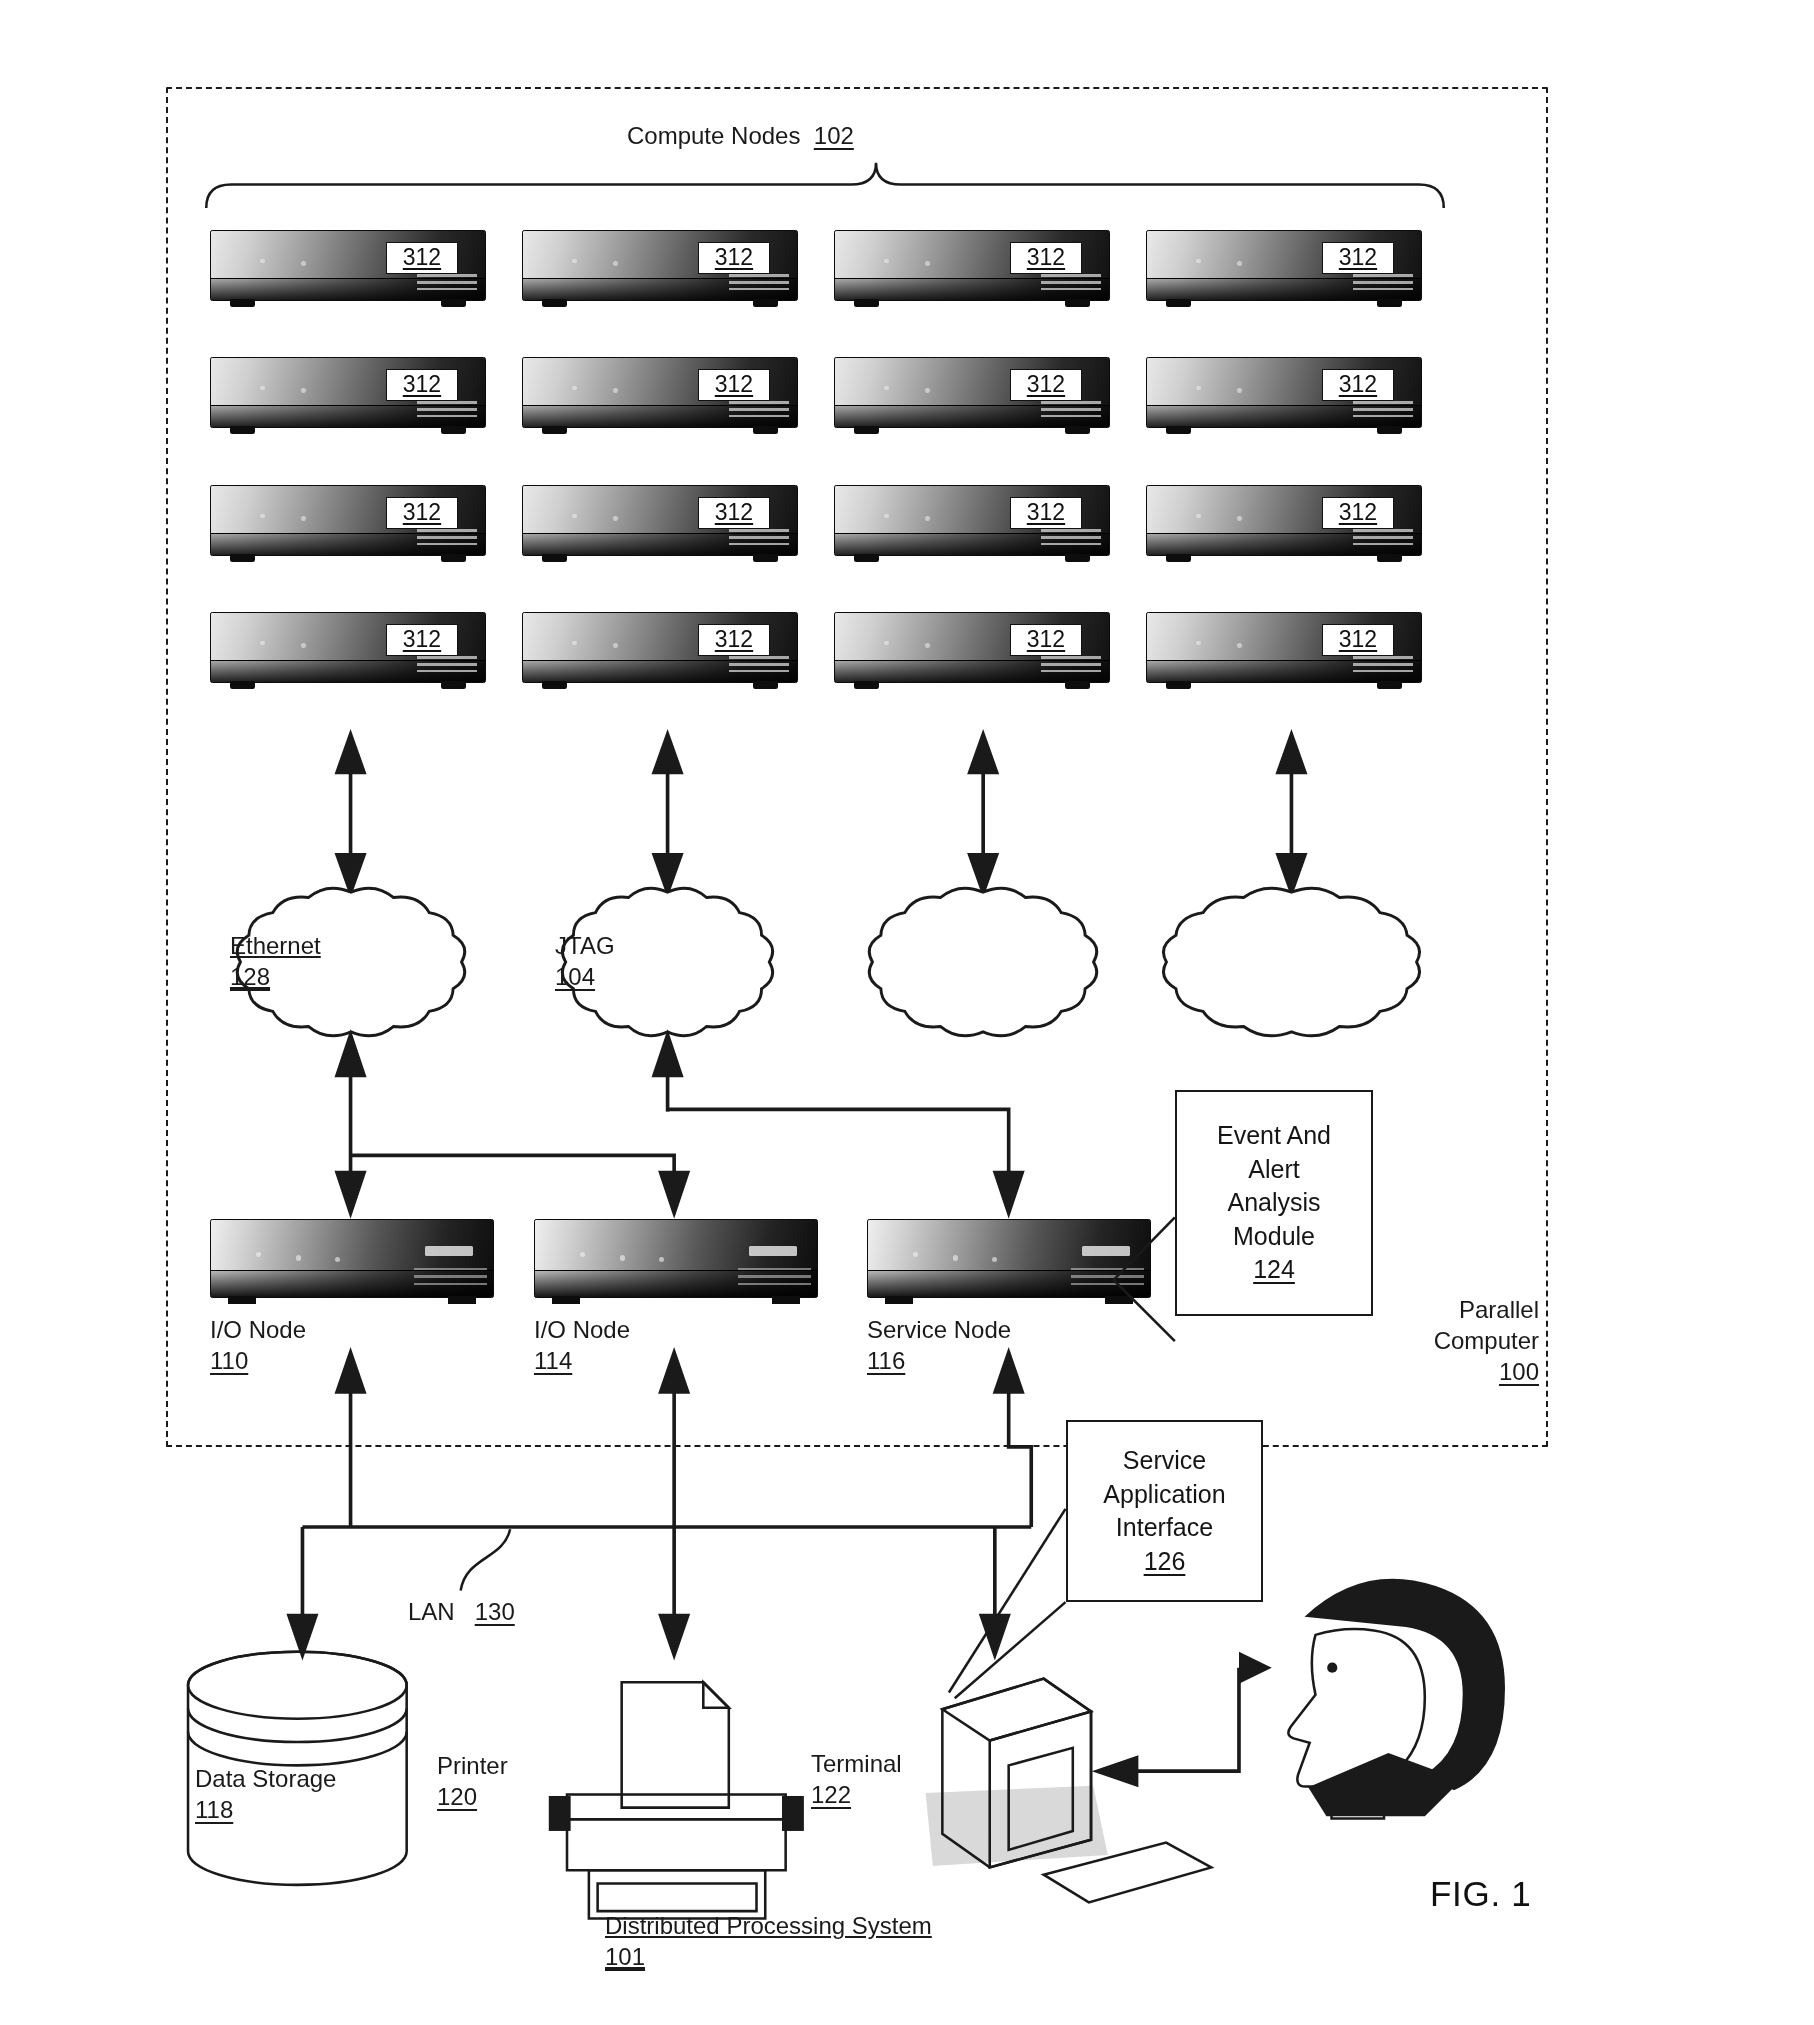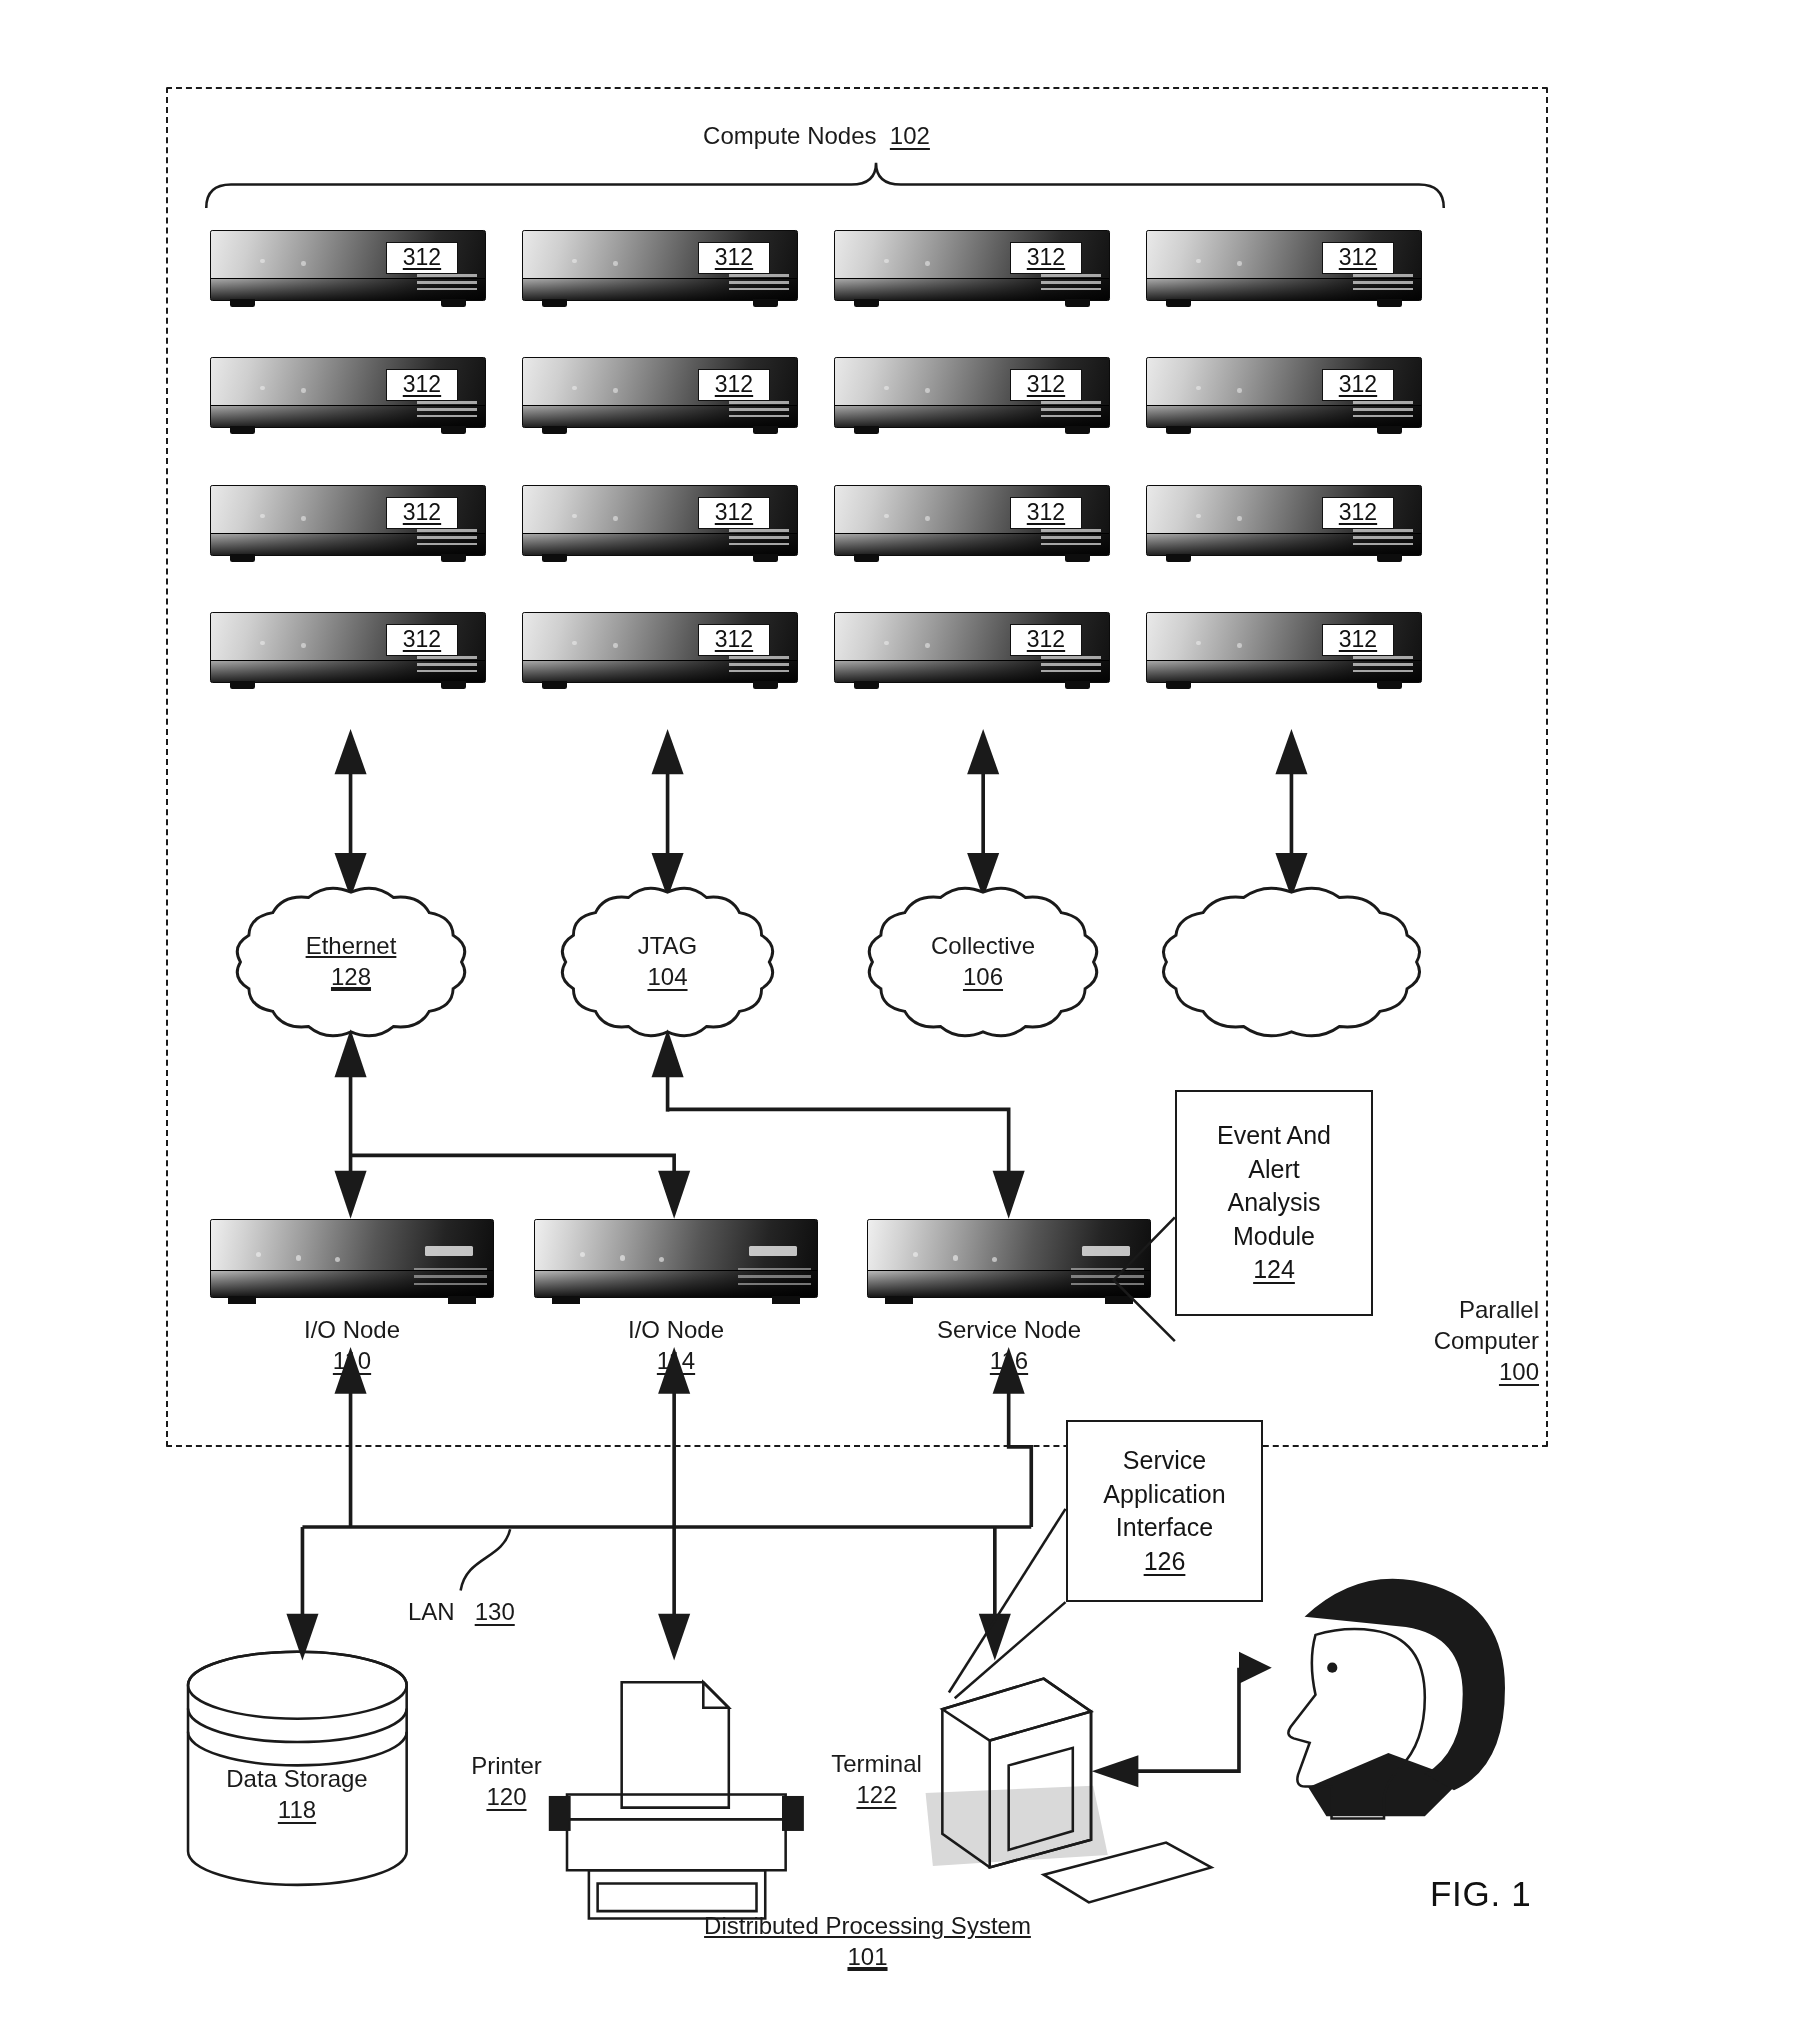--- a/index.html
+++ b/index.html
@@ -6,21 +6,21 @@
   body{
     width:1814px;height:2025px;position:relative;overflow:hidden;
     font-family:"Liberation Sans","DejaVu Sans",sans-serif;
     color:#000;
   }
   .stage{position:absolute;inset:0;}
   .abs{position:absolute;}
 
   
   .lbl{position:absolute;font-size:24px;line-height:1.30;color:#1a1a1a;white-space:nowrap;}
-  .lbl.c{text-align:center;}
+  .lbl.c{text-align:left;}
   .lbl.r{text-align:right;}
   .num{text-decoration:underline;text-underline-offset:3.6px;}
   .figlabel{position:absolute;font-size:35px;letter-spacing:0.7px;color:#111;}
 
   
   .dashbox{
     position:absolute;
     border:2.9px dashed #1a1a1a;
     border-radius:1.5px;
     background:transparent;
@@ -349,24 +349,20 @@
         </svg>
         <div class="lbl c" style="left:0;top:48px;width:225px;">
           <div>JTAG</div>
           <div class="num">104</div>
         </div>
       </div>
       <div class="abs" style="left: 862px; top: 882px; width: 242px; height: 160px;">
         <svg width="242" height="160" viewBox="0 0 332 220">
           <path class="cloudpath" d="M 166.0 14.0 Q 198.8 0.2 224.2 21.3 Q 259.3 16.9 273.5 42.1 Q 305.7 47.8 306.4 73.3 Q 330.8 88.1 318.0 110.0 Q 330.8 131.9 306.4 146.7 Q 305.7 172.2 273.5 177.9 Q 259.3 203.1 224.2 198.7 Q 198.8 219.8 166.0 206.0 Q 133.2 219.8 107.8 198.7 Q 72.7 203.1 58.5 177.9 Q 26.3 172.2 25.6 146.7 Q 1.2 131.9 14.0 110.0 Q 1.2 88.1 25.6 73.3 Q 26.3 47.8 58.5 42.1 Q 72.7 16.9 107.8 21.3 Q 133.2 0.2 166.0 14.0 Z"></path>
         </svg>
-        <div class="lbl c" style="left:0;top:48px;width:242px;">
-          <div>Collective</div>
-          <div class="num">106</div>
-        </div>
       </div>
       <div class="abs" style="left: 1156px; top: 882px; width: 271px; height: 160px;">
         <svg width="271" height="160" viewBox="0 0 372 220">
           <path class="cloudpath" d="M 186.0 14.0 Q 222.7 0.2 251.8 21.3 Q 290.4 16.9 307.6 42.1 Q 342.3 47.8 344.9 73.3 Q 370.4 88.1 358.0 110.0 Q 370.4 131.9 344.9 146.7 Q 342.3 172.2 307.6 177.9 Q 290.4 203.1 251.8 198.7 Q 222.7 219.8 186.0 206.0 Q 149.3 219.8 120.2 198.7 Q 81.6 203.1 64.4 177.9 Q 29.7 172.2 27.1 146.7 Q 1.6 131.9 14.0 110.0 Q 1.6 88.1 27.1 73.3 Q 29.7 47.8 64.4 42.1 Q 81.6 16.9 120.2 21.3 Q 149.3 0.2 186.0 14.0 Z"></path>
         </svg>
       </div>
     </div>
 
   <svg width="1814" height="2025" viewBox="0 0 2489 2778">
 

